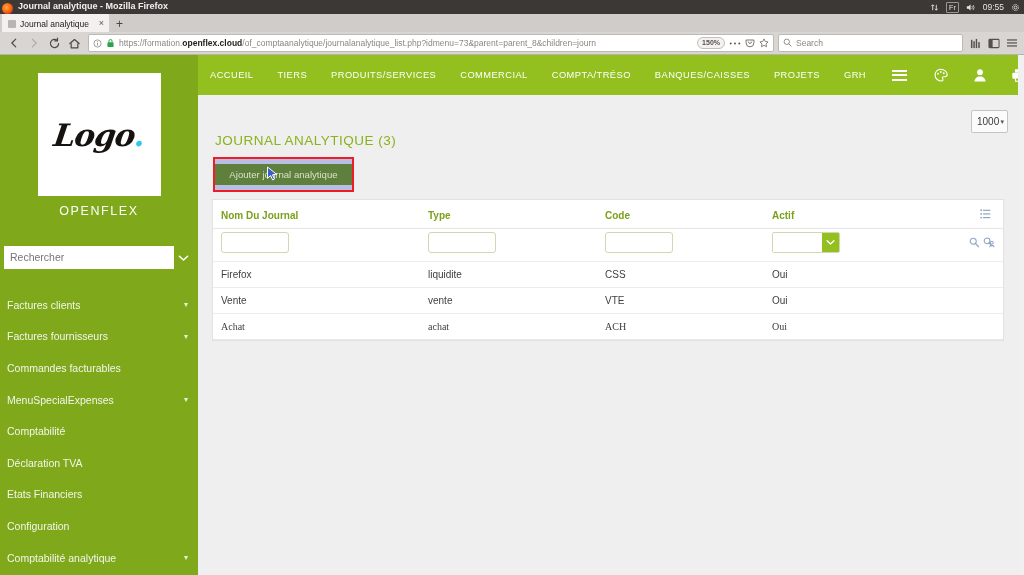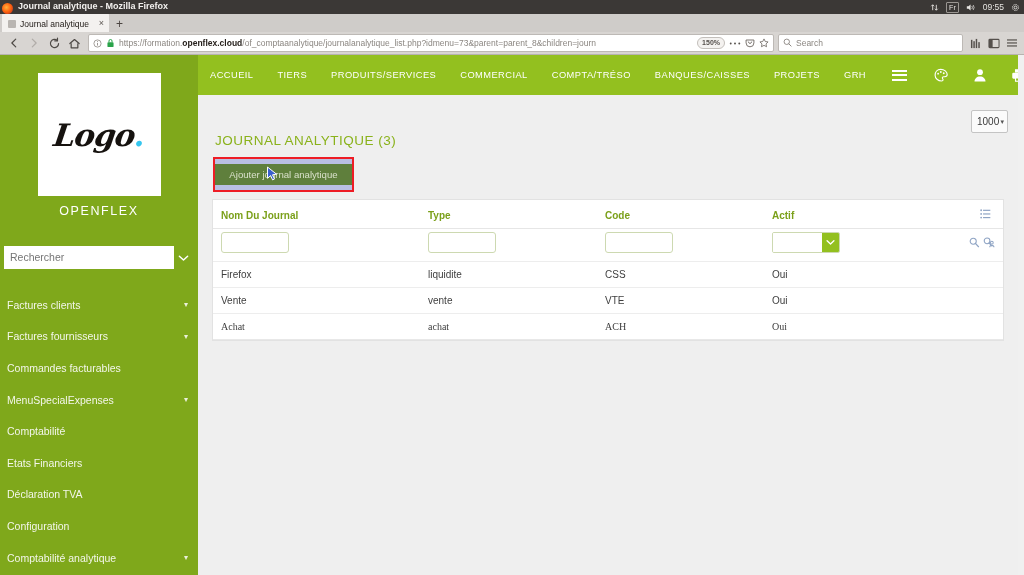--- a/index.html
+++ b/index.html
@@ -354,24 +354,24 @@
           <span class="mlabel">Commandes facturables</span>
         </div>
         <div class="menu-item">
           <span class="mlabel">MenuSpecialExpenses</span>
           <span class="mcaret">▾</span>
         </div>
         <div class="menu-item">
           <span class="mlabel">Comptabilité</span>
         </div>
         <div class="menu-item">
+          <span class="mlabel">Déclaration TVA</span>
+        </div>
+        <div class="menu-item">
           <span class="mlabel">Etats Financiers</span>
-        </div>
-        <div class="menu-item">
-          <span class="mlabel">Déclaration TVA</span>
         </div>
         <div class="menu-item">
           <span class="mlabel">Configuration</span>
         </div>
         <div class="menu-item">
           <span class="mlabel">Comptabilité analytique</span>
           <span class="mcaret">▾</span>
         </div>
       </div>
     </div>

